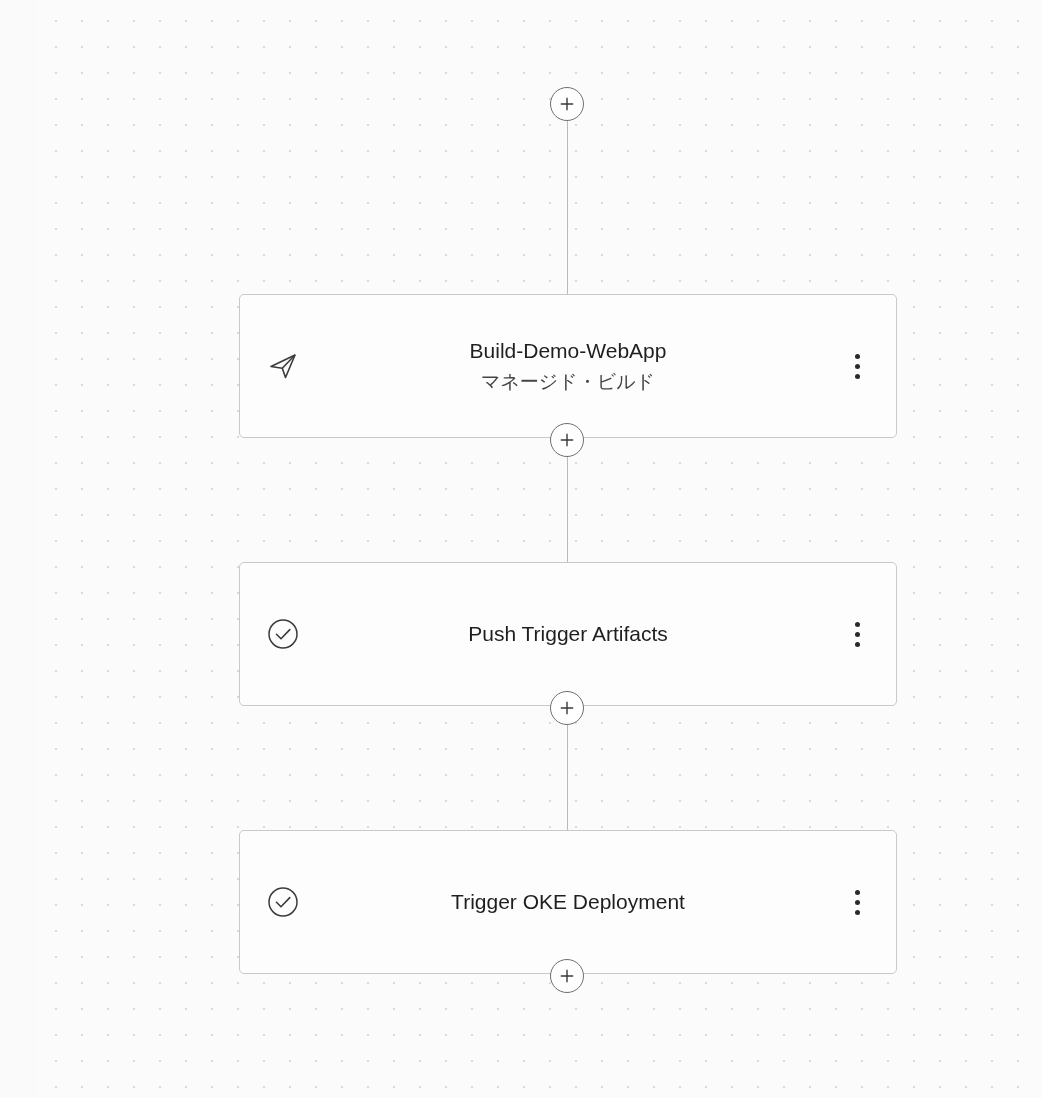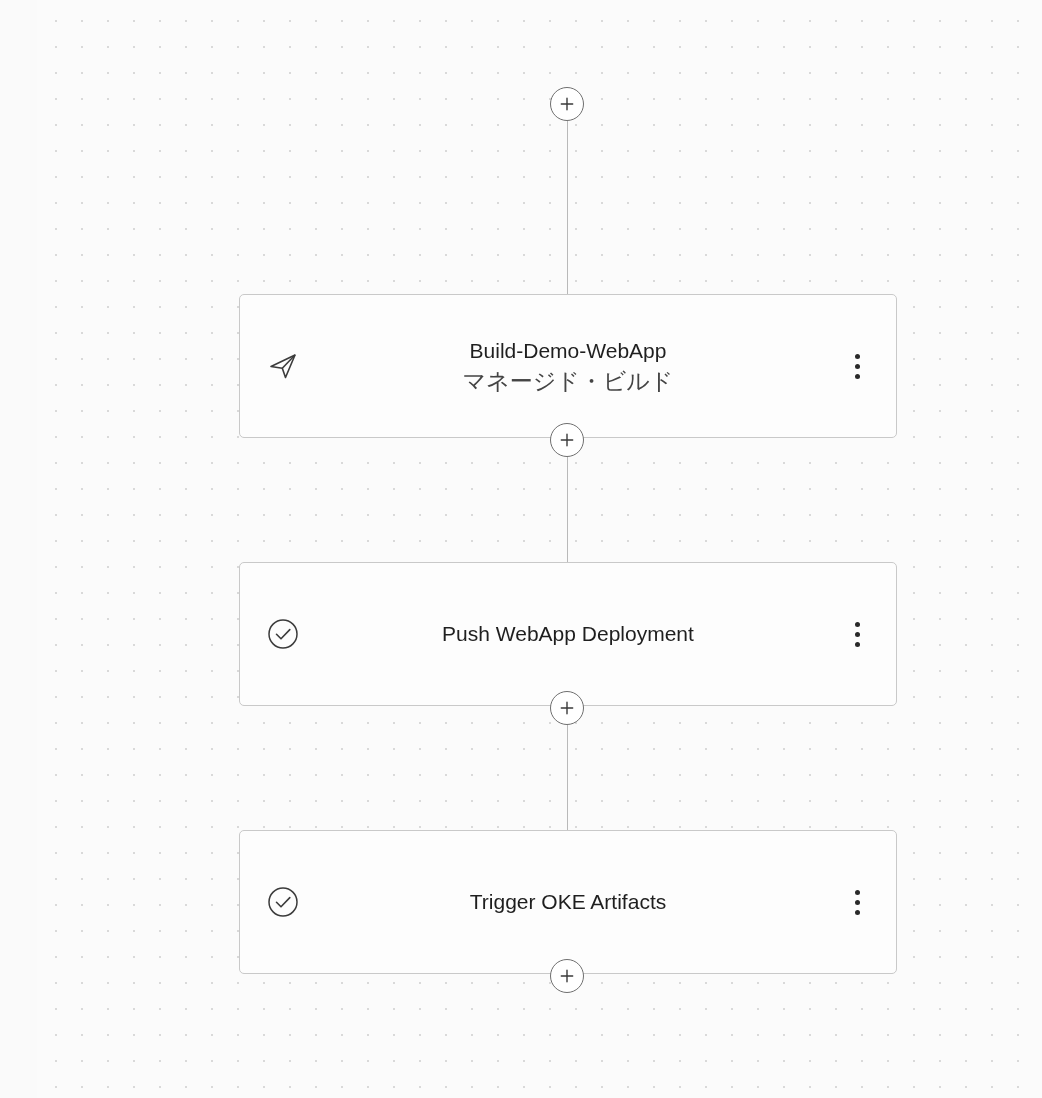--- a/index.html
+++ b/index.html
@@ -84,21 +84,21 @@
     transform: translateY(-50%);
     text-align: center;
   }
   .card-title {
     font-size: 21px;
     color: #1f1f1f;
     line-height: 30px;
     white-space: nowrap;
   }
   .card-subtitle {
-    font-size: 23px;
+    font-size: 19px;
     color: #444444;
     line-height: 31px;
     white-space: nowrap;
   }
   .card-menu {
     position: absolute;
     right: 26px;
     top: 50%;
     transform: translateY(-50%);
     width: 26px;
@@ -158,21 +158,21 @@
   </div>
 
   <div class="card" style="top:562px;">
     <div class="card-icon">
       <svg width="36" height="36" viewBox="0 0 36 36">
         <circle cx="18" cy="18" r="14" fill="none" stroke="#3b3b3b" stroke-width="1.5"></circle>
         <path d="M11.5 18.3 L16 22.8 L24.8 13.6" fill="none" stroke="#3b3b3b" stroke-width="1.6" stroke-linecap="round" stroke-linejoin="round"></path>
       </svg>
     </div>
     <div class="card-text">
-      <div class="card-title">Push WebApp Deployment</div>
+      <div class="card-title">Push Trigger Artifacts</div>
     </div>
     <div class="card-menu">
       <i></i>
       <i></i>
       <i></i>
     </div>
   </div>
 
   <div class="connector" style="top:708px; height:192px;"></div>
 
@@ -183,21 +183,21 @@
   </div>
 
   <div class="card" style="top:830px;">
     <div class="card-icon">
       <svg width="36" height="36" viewBox="0 0 36 36">
         <circle cx="18" cy="18" r="14" fill="none" stroke="#3b3b3b" stroke-width="1.5"></circle>
         <path d="M11.5 18.3 L16 22.8 L24.8 13.6" fill="none" stroke="#3b3b3b" stroke-width="1.6" stroke-linecap="round" stroke-linejoin="round"></path>
       </svg>
     </div>
     <div class="card-text">
-      <div class="card-title">Trigger OKE Artifacts</div>
+      <div class="card-title">Trigger OKE Deployment</div>
     </div>
     <div class="card-menu">
       <i></i>
       <i></i>
       <i></i>
     </div>
   </div>
 
   <div class="plus-btn" style="top:959px;">
     <svg width="18" height="18" viewBox="0 0 18 18">

